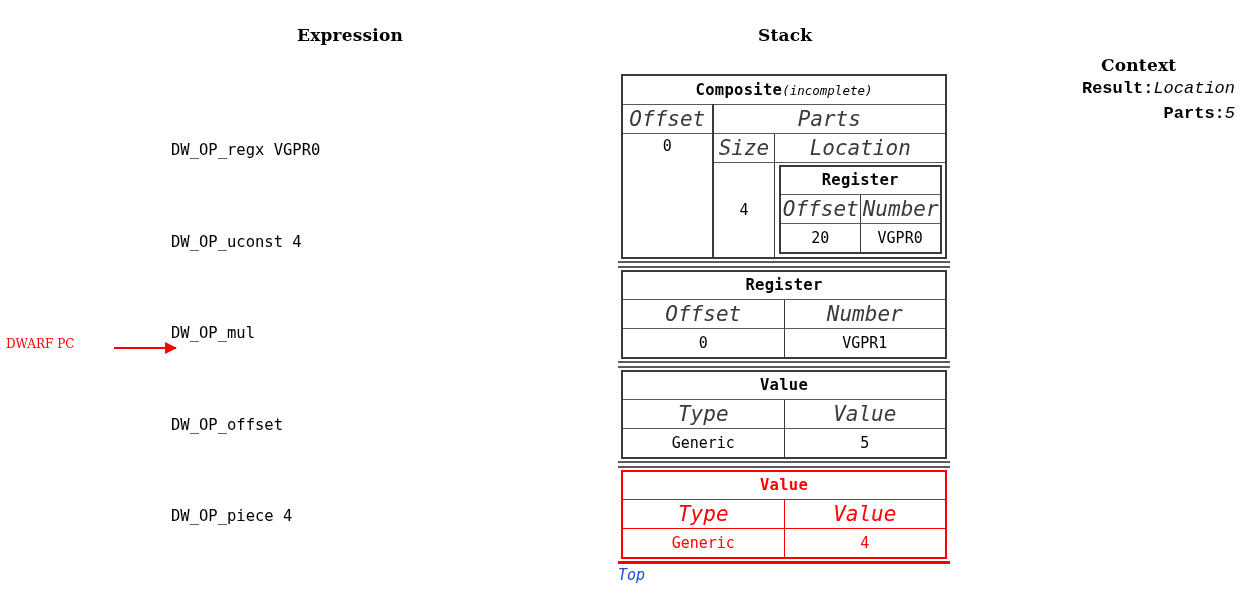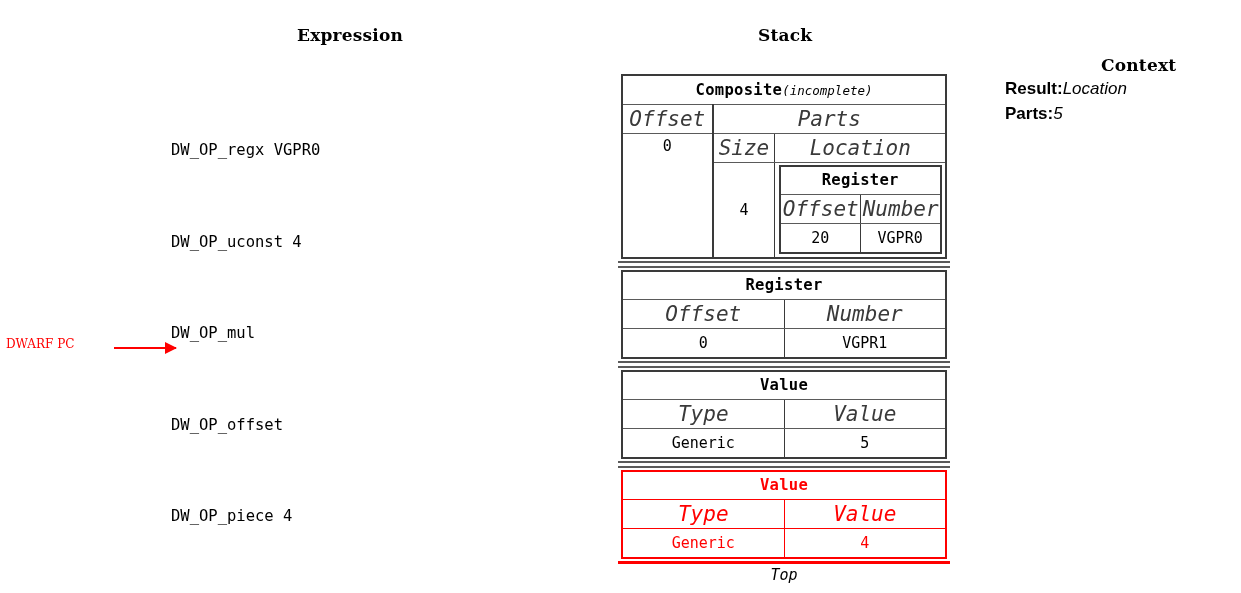--- a/index.html
+++ b/index.html
@@ -175,36 +175,35 @@
 
   
   .top-rule {
     width: 332px;
     height: 3px;
     background: #ff0000;
     margin-top: 2px;
   }
   .top-label {
     width: 332px;
-    text-align: center;
-    color: #000000;
+    color: #1d4ed8;
     font-family: "DejaVu Sans Mono", monospace;
     font-style: italic;
     font-size: 15px;
     line-height: 22px;
   }
 
   
   #context-block {
     position: absolute;
     left: 1005px;
     top: 76px;
     width: 230px;
-    text-align: left;
-    font-family: Liberation Sans, sans-serif;
+    text-align: right;
+    font-family: Liberation Mono, monospace;
     font-size: 17px;
     line-height: 25px;
   }
   #context-block .ctx-key { font-weight: bold; }
   #context-block .ctx-val { font-style: italic; }
 </style>
 </head>
 <body>
 
 <div class="col-header" id="hdr-expression">Expression</div>

